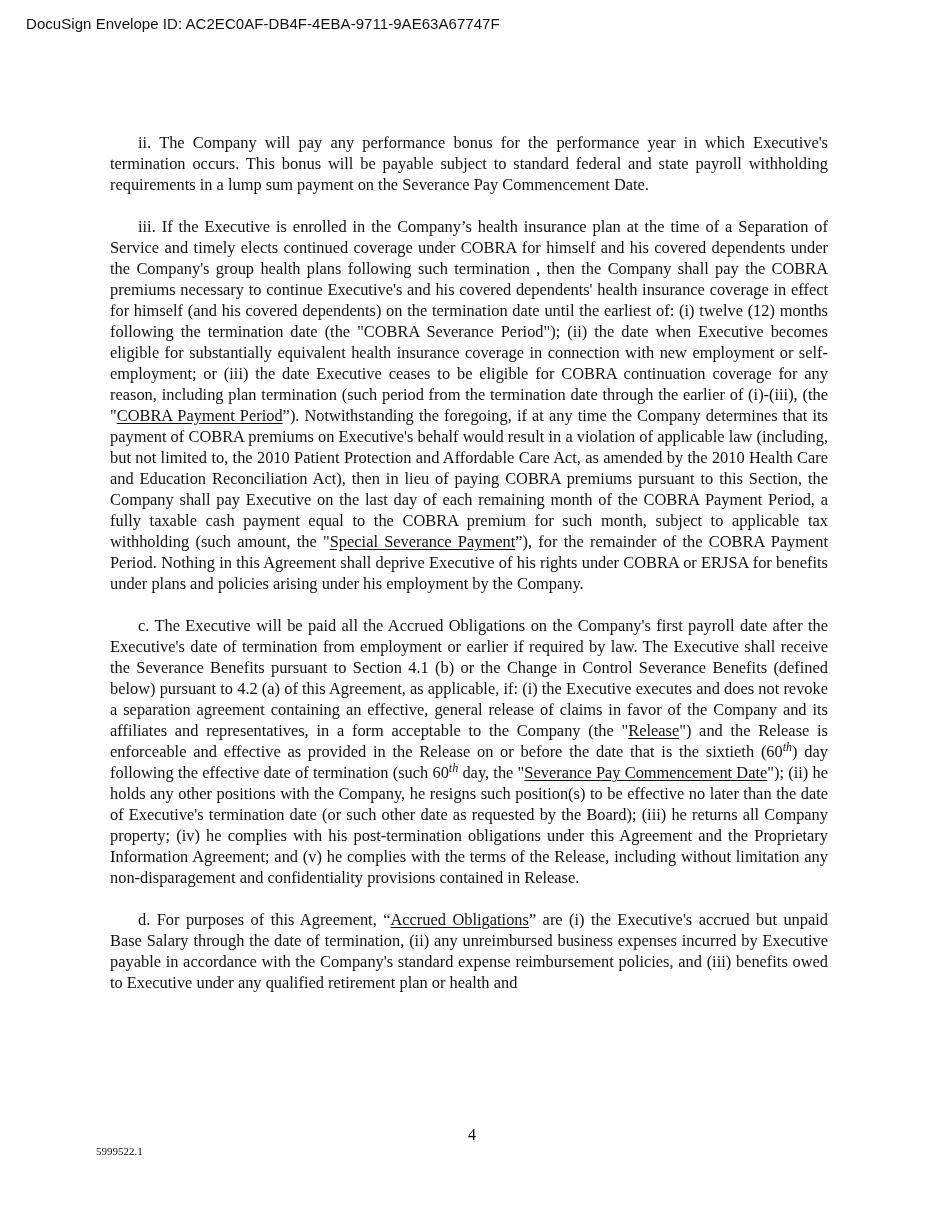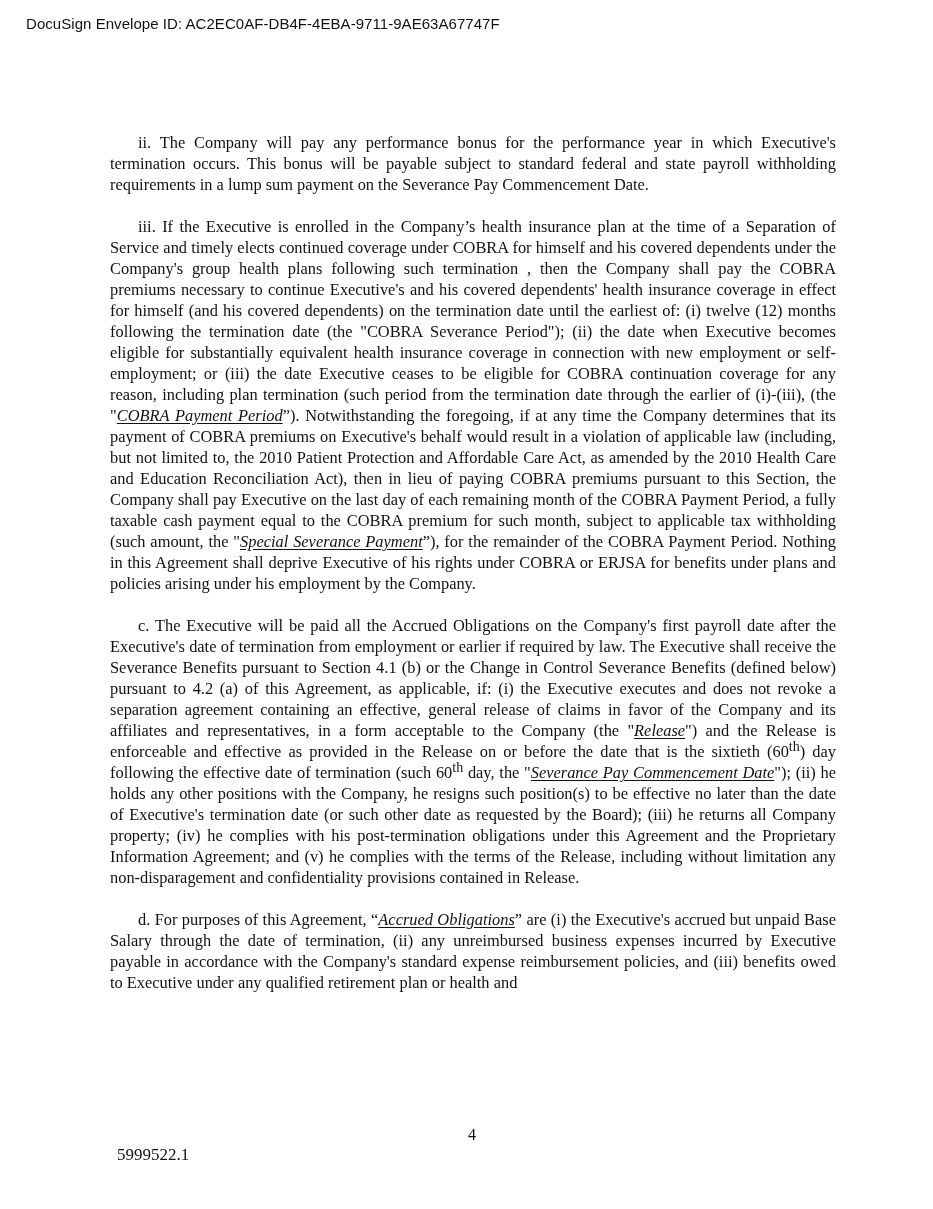--- a/index.html
+++ b/index.html
@@ -7,30 +7,30 @@
   .envelope {
     position: absolute; left: 26px; top: 15px;
     font-family: "Liberation Sans", sans-serif; font-size: 15px; color: #111;
     letter-spacing: 0.05px;
   }
   .body-text {
     position: absolute; left: 110px; top: 132px; width: 726px;
     font-family: "Liberation Serif", serif; font-size: 16.4px; line-height: 21px;
     color: #111; text-align: justify;
   }
-  .para { margin: 0 0 21px 0; text-indent: 28px; }
-  .u { text-decoration: underline; text-underline-offset: 2px; font-style: italic; }
-  sup { font-size: 14px; line-height: 0; vertical-align: 6px; }
+  .para { margin: 0 8px 21px 0; text-indent: 28px; }
+  .u { text-decoration: underline; text-underline-offset: 2px; }
+  sup { font-size: 12px; line-height: 0; vertical-align: 6px; font-style: italic; }
   .page-number {
     position: absolute; left: 468px; top: 1126px;
     font-family: "Liberation Serif", serif; font-size: 16px; color: #111;
   }
   .doc-id {
-    position: absolute; left: 117px; top: 1145px;
-    font-family: "Liberation Serif", serif; font-size: 17px; color: #111; text-align: center;
+    position: absolute; left: 96px; top: 1145px;
+    font-family: "Liberation Serif", serif; font-size: 11px; color: #111; text-align: center;
   }
 </style>
 </head>
 <body>
 
 <div class="envelope">DocuSign Envelope ID: AC2EC0AF-DB4F-4EBA-9711-9AE63A67747F</div>
 
 <div class="body-text">
   <p class="para"><span>ii. The Company will pay any performance bonus for the performance year in which Executive's termination occurs. This bonus will be payable subject to standard federal and state payroll withholding requirements in a lump sum payment on the Severance Pay Commencement Date.</span></p>
 

